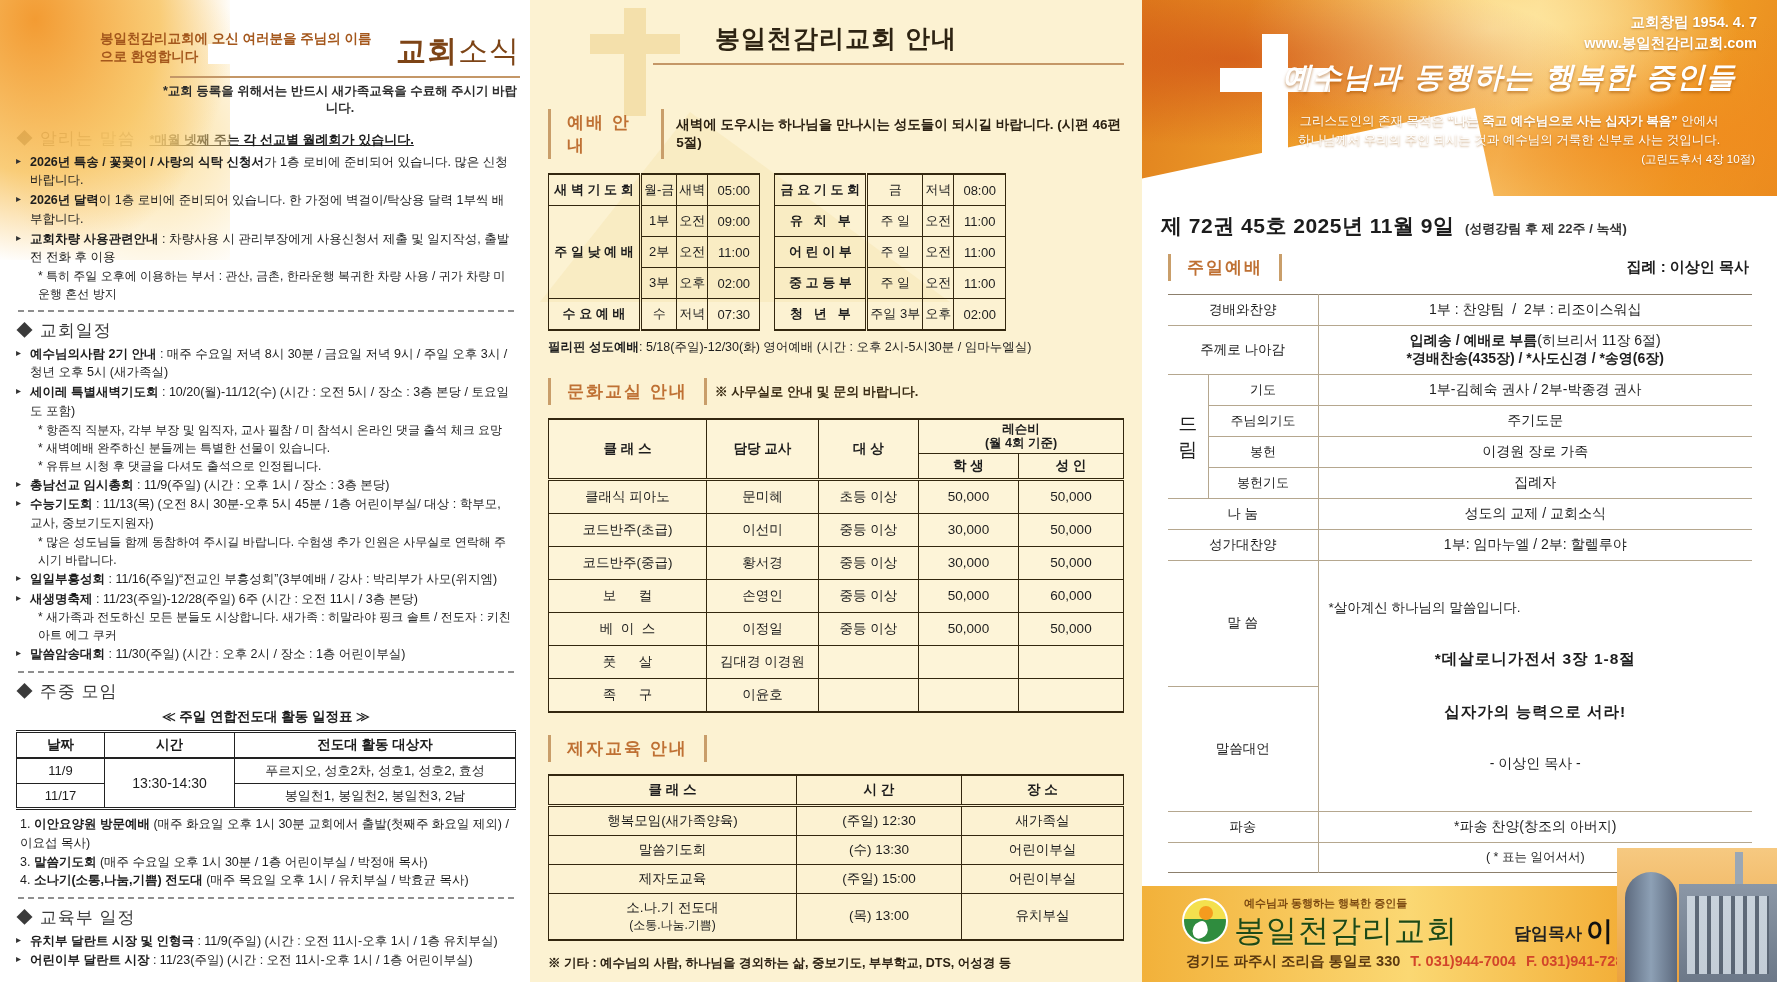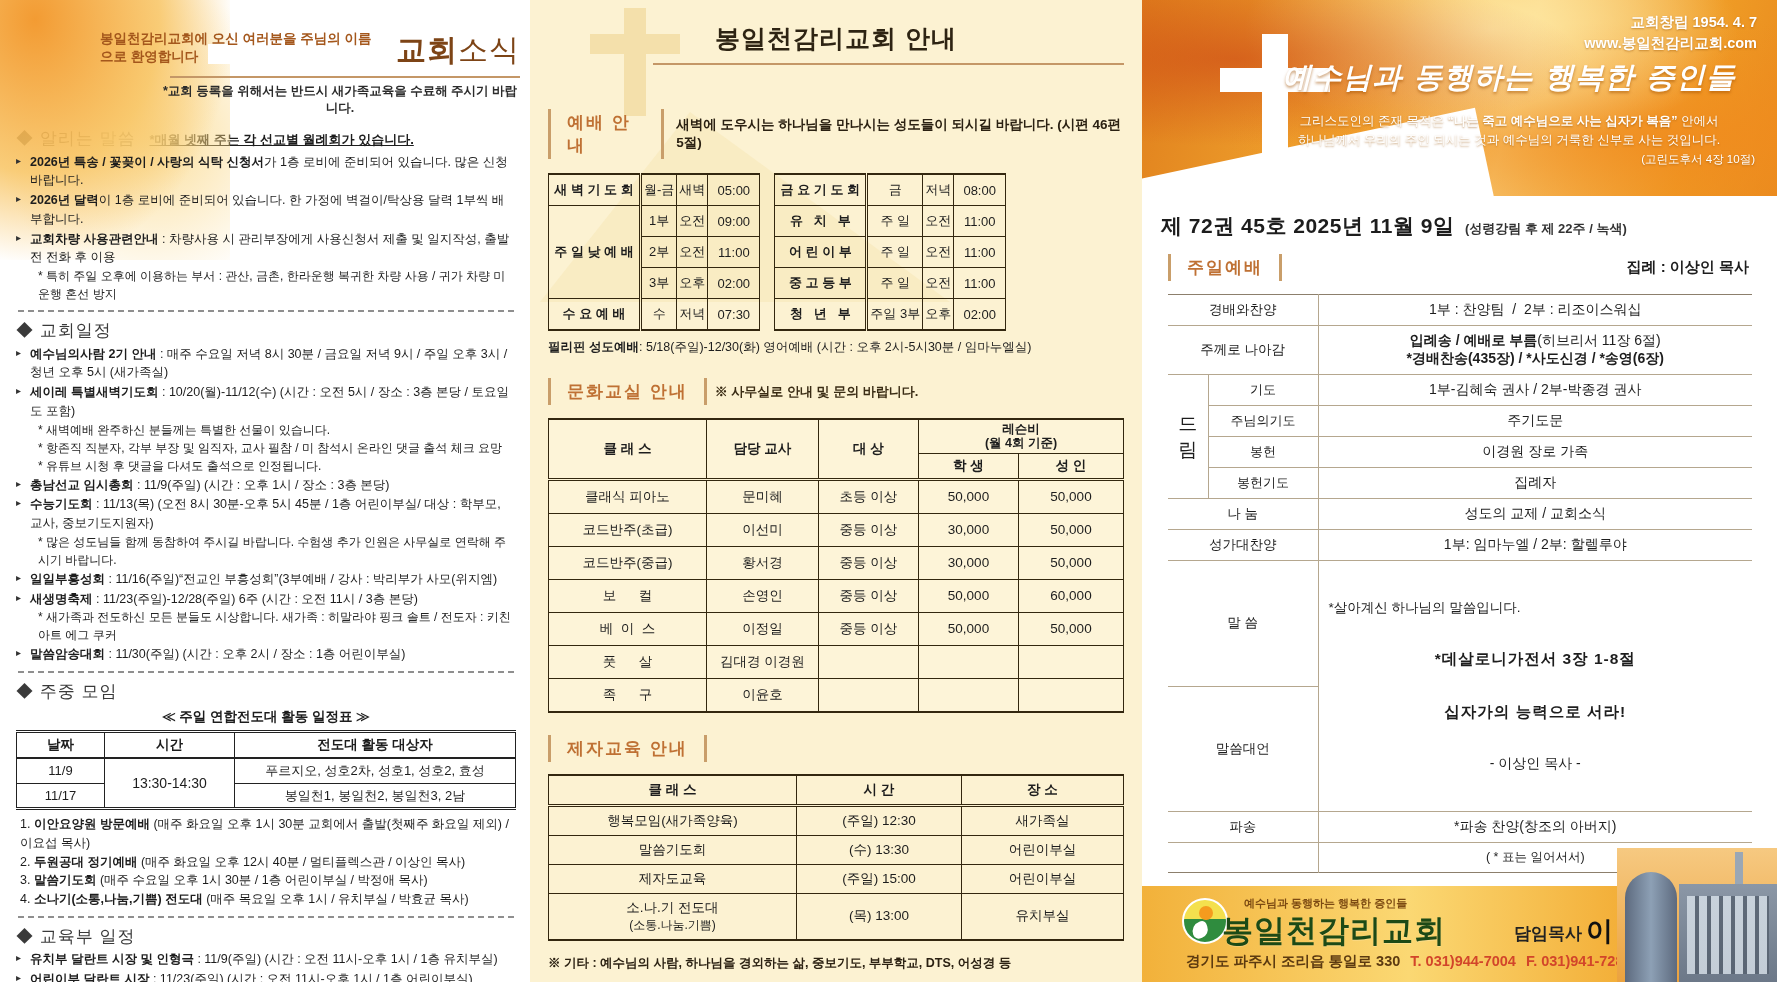--- a/index.html
+++ b/index.html
@@ -13,21 +13,21 @@
       radial-gradient(ellipse at 25% 20%, rgba(242,150,40,.95), rgba(248,196,98,.85) 45%, rgba(255,255,255,0) 72%),
       radial-gradient(ellipse at 70% 60%, rgba(250,214,130,.8), rgba(255,255,255,0) 60%);
   }
   .cross { position:absolute; }
   .cross .v { position:absolute; background:#fff; }
   .cross .h { position:absolute; background:#fff; }
   .banner-cross { left:208px; top:22px; width:86px; height:92px; }
   .banner-cross .v { left:32px; top:0; width:22px; height:92px; }
   .banner-cross .h { left:0; top:22px; width:86px; height:20px; }
   .banner { position:relative; padding:30px 10px 0 100px; }
-  .banner-row { display:flex; align-items:flex-start; justify-content:flex-end; gap:18px; }
+  .banner-row { display:flex; align-items:center; justify-content:flex-end; gap:18px; }
   .welcome { font-size:13.5px; font-weight:700; color:#a4571c; padding-bottom:6px; }
   .news-title { font-size:30px; color:#7d4416; letter-spacing:1px; white-space:nowrap; }
   .news-title .b { font-weight:700; }
   .banner-line { border-bottom:2px solid #c49767; margin:4px 0 5px 70px; }
   .reg-note { text-align:center; font-size:12.5px; font-weight:700; color:#2b2b2b; margin-left:60px; }
 
   .lcontent { padding:6px 14px 0 16px; font-size:12.5px; line-height:1.5; }
   .sec-head { display:flex; align-items:baseline; gap:14px; margin-top:3px; }
   .sec-title { font-size:17px; color:#3a3a3a; letter-spacing:1px; white-space:nowrap; }
   .headline { font-size:13px; font-weight:700; text-decoration:underline; }
@@ -109,21 +109,21 @@
   .msg-big { font-size:15.5px; font-weight:700; letter-spacing:1px; }
   .blocks { display:grid; grid-template-columns:1fr 1fr; column-gap:26px; row-gap:18px; margin:44px 22px 0 30px; text-align:center; }
   .block .accent-label { font-size:16px; padding:1px 14px; }
   .block-line { margin-top:10px; font-size:13.5px; font-weight:600; color:#222; }
   .footer { position:absolute; left:0; bottom:0; width:100%; height:96px;
     background:linear-gradient(90deg,#f2b13a,#fbd873 42%,#f2a930 80%,#e99a25); }
   .logo { position:absolute; left:40px; top:12px; width:46px; height:46px; border-radius:50%; overflow:hidden; border:2px solid #fff; background:linear-gradient(180deg,#f4e04e 0 46%,#2f8c3e 46%); }
   .logo .sun { position:absolute; left:15px; top:6px; width:14px; height:14px; border-radius:50%; background:#f59b1e; }
   .logo .dove { position:absolute; left:8px; top:22px; width:16px; height:16px; background:#fff; border-radius:70% 30% 60% 40%; transform:rotate(-20deg); }
   .f-tagline { position:absolute; left:102px; top:10px; font-size:11px; font-weight:700; color:#7c4a12; }
-  .f-church { position:absolute; left:80px; top:24px; font-size:31px; font-weight:700; color:#1d4a16; letter-spacing:1px; text-shadow:0 1px 0 #fff3; }
+  .f-church { position:absolute; left:92px; top:24px; font-size:31px; font-weight:400; color:#1d4a16; letter-spacing:1px; text-shadow:0 1px 0 #fff3; }
   .f-pastor-title { position:absolute; left:372px; top:36px; font-size:17px; font-weight:600; color:#222; }
   .f-pastor { position:absolute; left:444px; top:27px; font-size:27px; font-weight:700; color:#111; letter-spacing:4px; }
   .f-addr { position:absolute; left:44px; top:66px; font-size:14.5px; font-weight:700; color:#5c3a10; }
   .f-addr .tel { color:#d2452a; margin-left:10px; }
   .church-photo { position:absolute; right:0; bottom:0; width:160px; height:134px; overflow:hidden; }
   .cp-sky { position:absolute; inset:0; background:linear-gradient(180deg,#f6c981,#eba23f); }
   .cp-tower { position:absolute; left:8px; bottom:0; width:52px; height:110px; background:linear-gradient(90deg,#5d6a7e,#8da0b5 50%,#5d6a7e); border-radius:26px 26px 0 0; }
   .cp-spire { position:absolute; left:118px; bottom:96px; width:8px; height:34px; background:#9aa7b5; }
   .cp-body { position:absolute; left:62px; bottom:0; width:98px; height:98px; background:linear-gradient(180deg,#8b97a6,#6c7888); }
   .cp-win { position:absolute; left:70px; bottom:8px; width:82px; height:78px;
@@ -161,22 +161,22 @@
       <div class="item"><span class="lead">교회차량 사용관련안내</span><span> : 차량사용 시 관리부장에게 사용신청서 제출 및 일지작성, 출발 전 전화 후 이용</span></div>
       <div class="sub">* 특히 주일 오후에 이용하는 부서 : 관산, 금촌, 한라운행 복귀한 차량 사용 / 귀가 차량 미운행 혼선 방지</div>
 
       <div class="sep"></div>
 
       <div class="sec-head">
           <span class="sec-title">◆ 교회일정</span>
         </div>
       <div class="item"><span class="lead">예수님의사람 2기 안내</span><span> : 매주 수요일 저녁 8시 30분 / 금요일 저녁 9시 / 주일 오후 3시 / 청년 오후 5시 (새가족실)</span></div>
       <div class="item"><span class="lead">세이레 특별새벽기도회</span><span> : 10/20(월)-11/12(수) (시간 : 오전 5시 / 장소 : 3층 본당 / 토요일도 포함)</span></div>
+      <div class="sub">* 항존직 직분자, 각부 부장 및 임직자, 교사 필참 / 미 참석시 온라인 댓글 출석 체크 요망</div>
       <div class="sub">* 새벽예배 완주하신 분들께는 특별한 선물이 있습니다.</div>
-      <div class="sub">* 항존직 직분자, 각부 부장 및 임직자, 교사 필참 / 미 참석시 온라인 댓글 출석 체크 요망</div>
       <div class="sub">* 유튜브 시청 후 댓글을 다셔도 출석으로 인정됩니다.</div>
       <div class="item"><span class="lead">총남선교 임시총회</span><span> : 11/9(주일) (시간 : 오후 1시 / 장소 : 3층 본당)</span></div>
       <div class="item"><span class="lead">수능기도회</span><span> : 11/13(목) (오전 8시 30분-오후 5시 45분 / 1층 어린이부실/ 대상 : 학부모, 교사, 중보기도지원자)</span></div>
       <div class="sub">* 많은 성도님들 함께 동참하여 주시길 바랍니다. 수험생 추가 인원은 사무실로 연락해 주시기 바랍니다.</div>
       <div class="item"><span class="lead">일일부흥성회</span><span> : 11/16(주일)“전교인 부흥성회”(3부예배 / 강사 : 박리부가 사모(위지엠)</span></div>
       <div class="item"><span class="lead">새생명축제</span><span> : 11/23(주일)-12/28(주일) 6주 (시간 : 오전 11시 / 3층 본당)</span></div>
       <div class="sub">* 새가족과 전도하신 모든 분들도 시상합니다. 새가족 : 히말라야 핑크 솔트 / 전도자 : 키친아트 에그 쿠커</div>
       <div class="item"><span class="lead">말씀암송대회</span><span> : 11/30(주일) (시간 : 오후 2시 / 장소 : 1층 어린이부실)</span></div>
 
       <div class="sep"></div>
@@ -196,21 +196,20 @@
           <td rowspan="2" style="font-size:14px">13:30-14:30</td>
           <td>푸르지오, 성호2차, 성호1, 성호2, 효성</td>
         </tr>
         <tr>
           <td>11/17</td>
           <td>봉일천1, 봉일천2, 봉일천3, 2남</td>
         </tr>
       </tbody></table>
       <div style="margin-top:5px">
         <div class="num-item"><span>1.</span> <span class="lead">이안요양원 방문예배</span><span> (매주 화요일 오후 1시 30분 교회에서 출발(첫째주 화요일 제외) / 이요섭 목사)</span></div>
-        <div class="num-item"><span>2.</span> <span class="lead">두원공대 정기예배</span><span> (매주 화요일 오후 12시 40분 / 멀티플렉스관 / 이상인 목사)</span></div>
         <div class="num-item"><span>3.</span> <span class="lead">말씀기도회</span><span> (매주 수요일 오후 1시 30분 / 1층 어린이부실 / 박정애 목사)</span></div>
         <div class="num-item"><span>4.</span> <span class="lead">소나기(소통,나눔,기쁨) 전도대</span><span> (매주 목요일 오후 1시 / 유치부실 / 박효균 목사)</span></div>
       </div>
 
       <div class="sep"></div>
 
       <div class="sec-head">
           <span class="sec-title">◆ 교육부 일정</span>
         </div>
       <div class="item"><span class="lead">유치부 달란트 시장 및 인형극</span><span> : 11/9(주일) (시간 : 오전 11시-오후 1시 / 1층 유치부실)</span></div>

